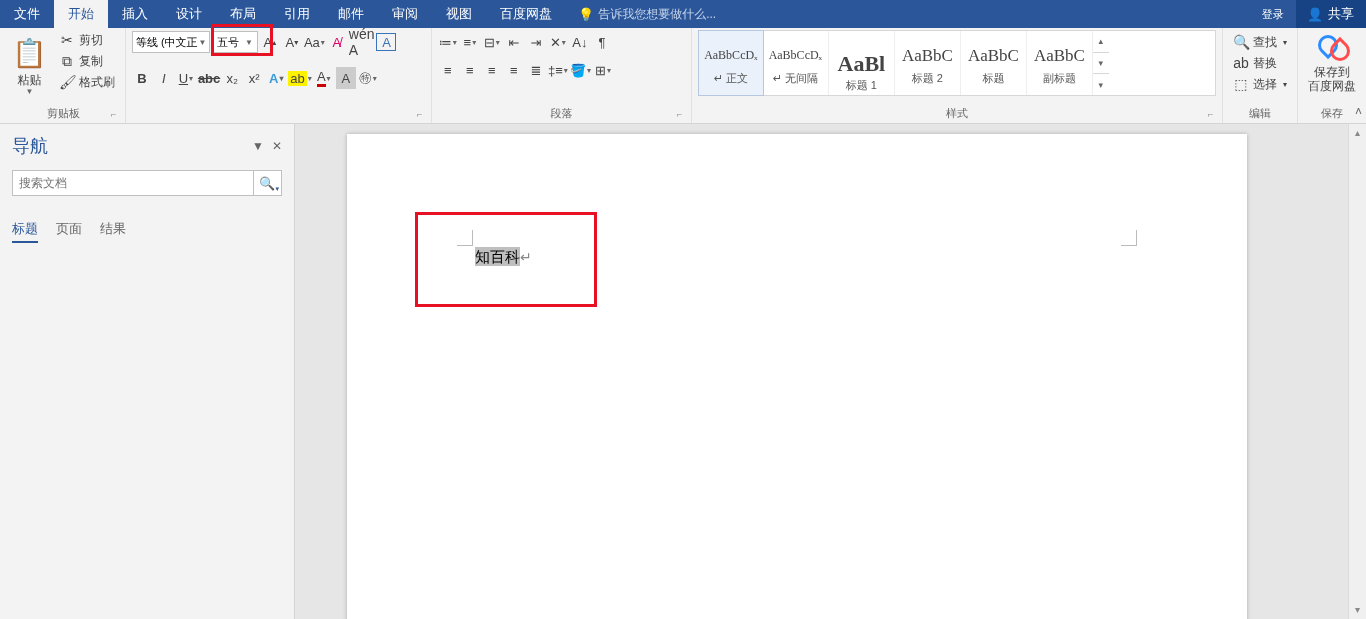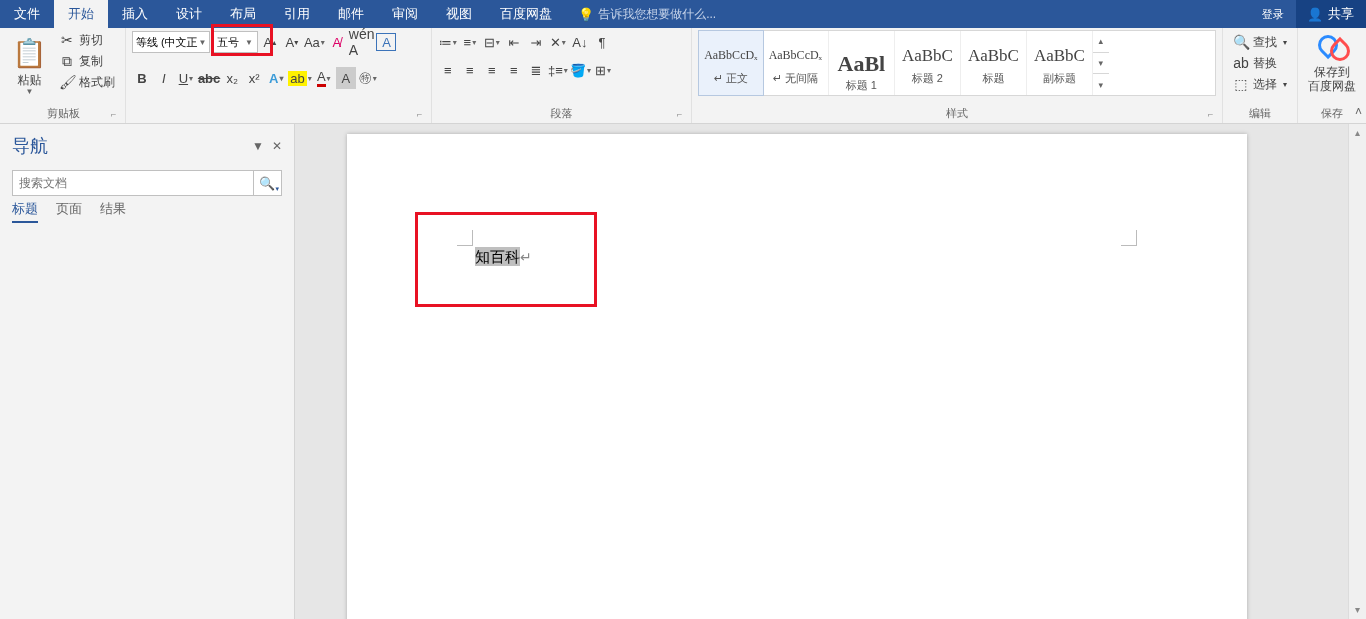--- a/index.html
+++ b/index.html
@@ -58,21 +58,21 @@
 .collapse-ribbon { position: absolute; right: 4px; bottom: 4px; font-size: 12px; color: #666; }
 
 
 .workspace { display: flex; height: calc(619px - 28px - 96px); }
 
 
 .navpane { width: 295px; background: #f3f3f3; border-right: 1px solid #d4d4d4; display: flex; flex-direction: column; padding: 10px 12px 0 12px; }
 .nav-header { display: flex; align-items: center; justify-content: space-between; margin-bottom: 12px; }
 .nav-title { color: #2b579a; font-size: 18px; }
 .nav-controls { display: flex; gap: 8px; color: #666; font-size: 12px; }
-.nav-search { display: flex; border: 1px solid #c0c0c0; background: #fff; height: 26px; margin-bottom: 4px; }
+.nav-search { display: flex; border: 1px solid #c0c0c0; background: #fff; height: 26px; margin-bottom: 24px; }
 .nav-search input { flex: 1; border: none; outline: none; padding: 0 6px; font-size: 12px; color: #666; }
 .nav-search .sbtn { width: 28px; border-left: 1px solid #c0c0c0; display: flex; align-items: center; justify-content: center; color: #2b579a; font-size: 13px; position: relative; }
 .nav-search .sbtn .dd { font-size: 7px; position: absolute; right: 2px; bottom: 2px; }
 .nav-tabs { display: flex; gap: 18px; font-size: 13px; margin-bottom: 18px; }
 .nav-tab { color: #666; cursor: pointer; padding-bottom: 3px; }
 .nav-tab.active { color: #2b579a; border-bottom: 2px solid #2b579a; }
 .nav-body { font-size: 12px; color: #555; line-height: 1.6; }
 .nav-body p { margin-bottom: 12px; }
 
 

